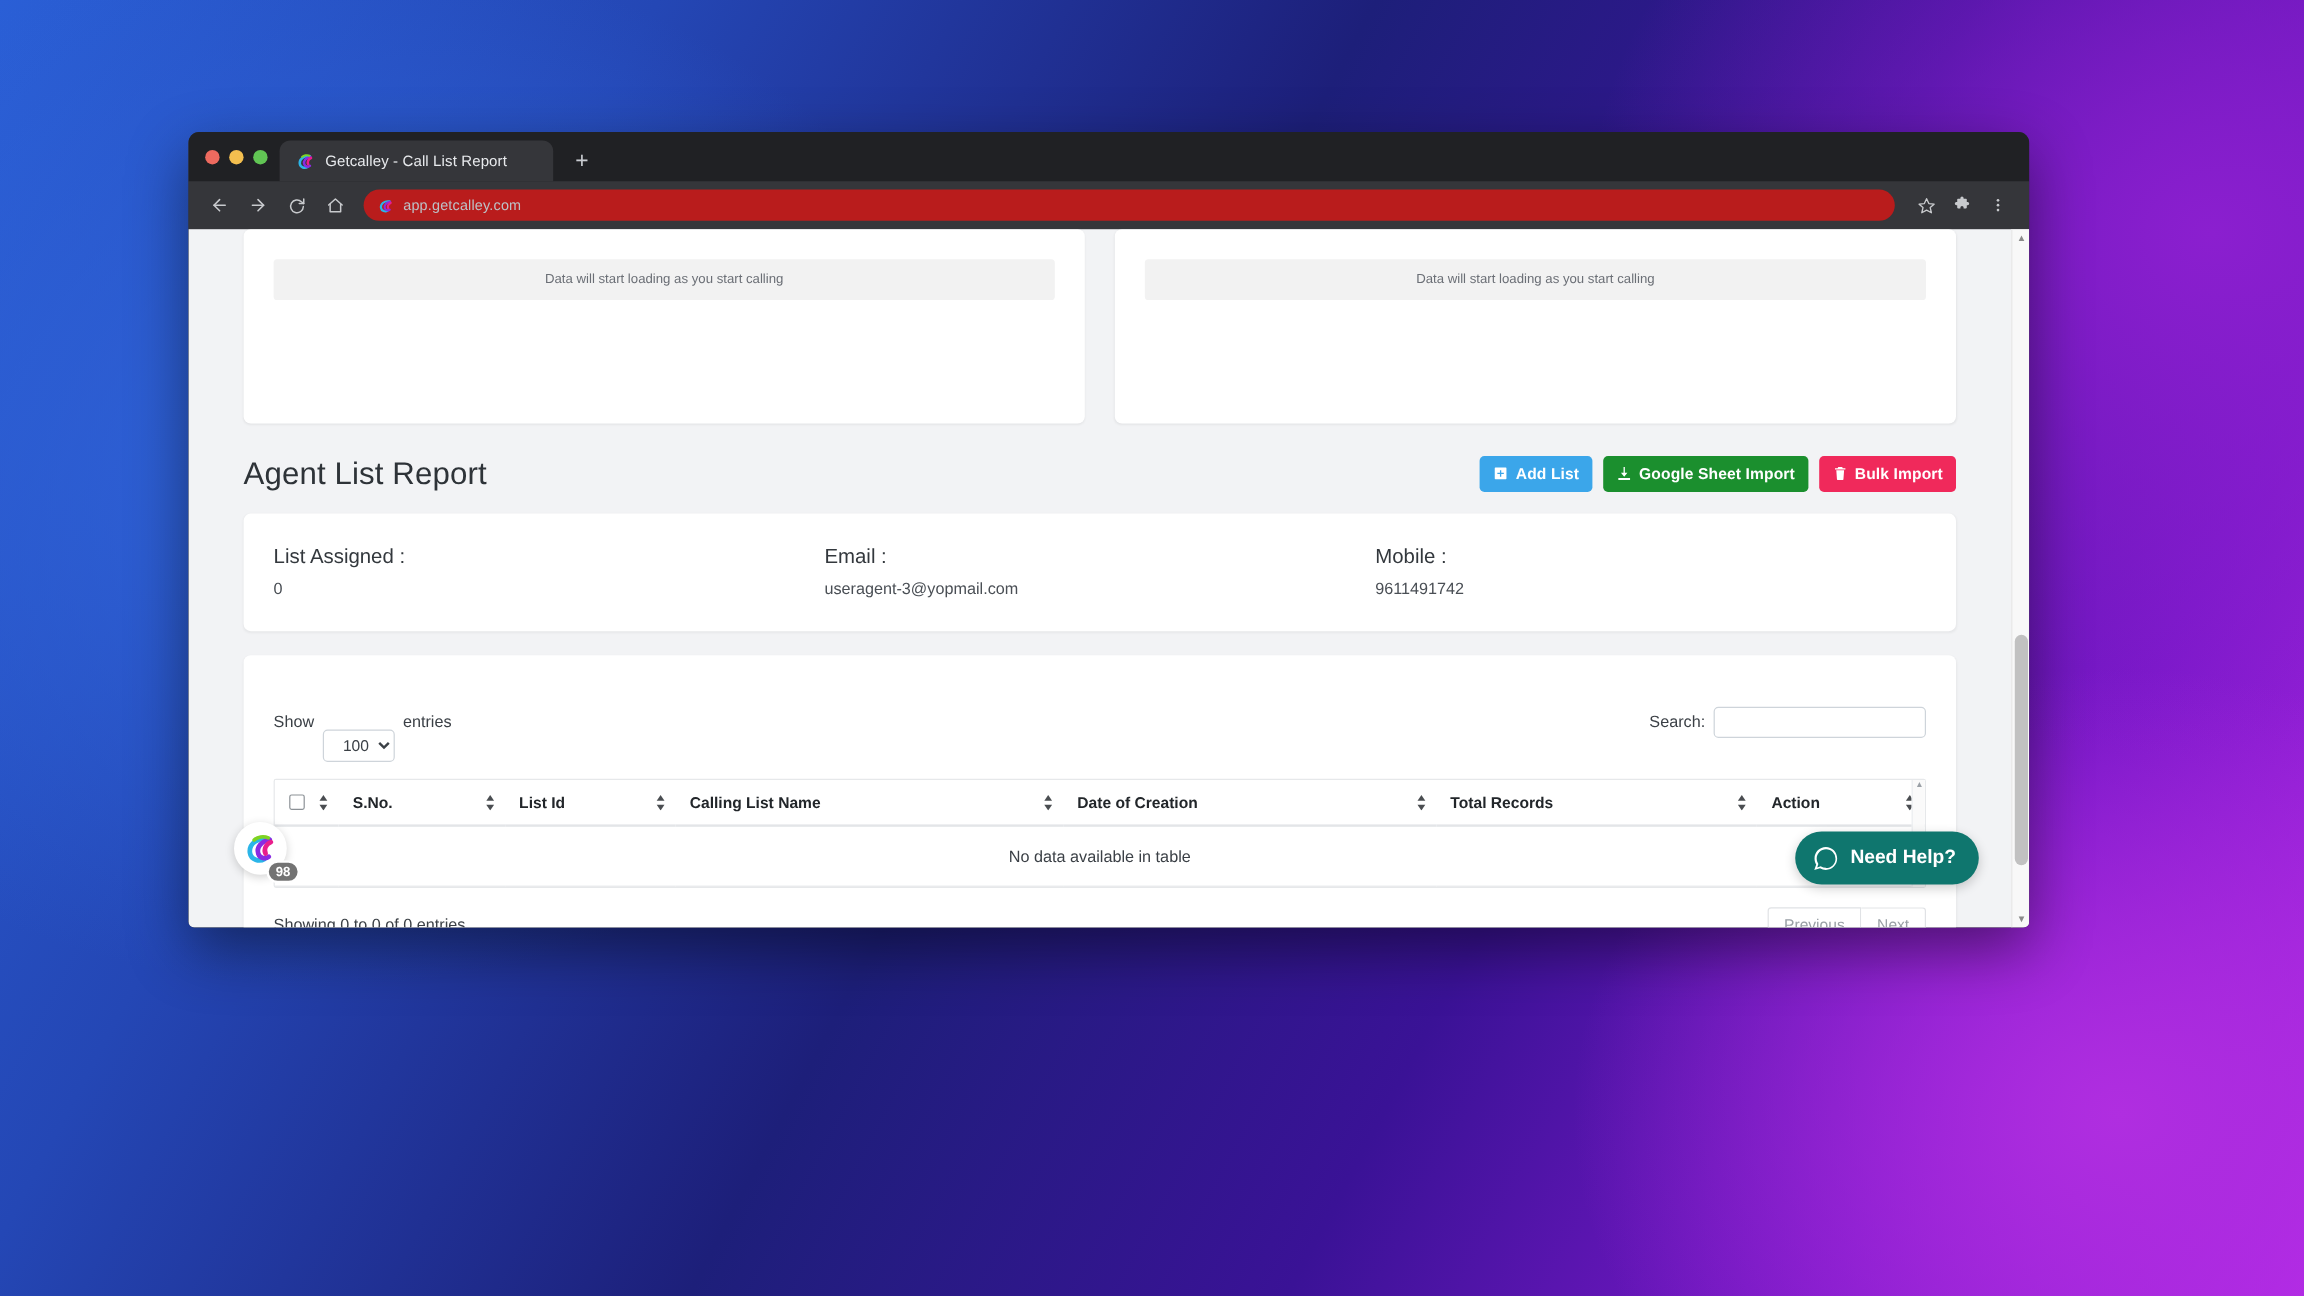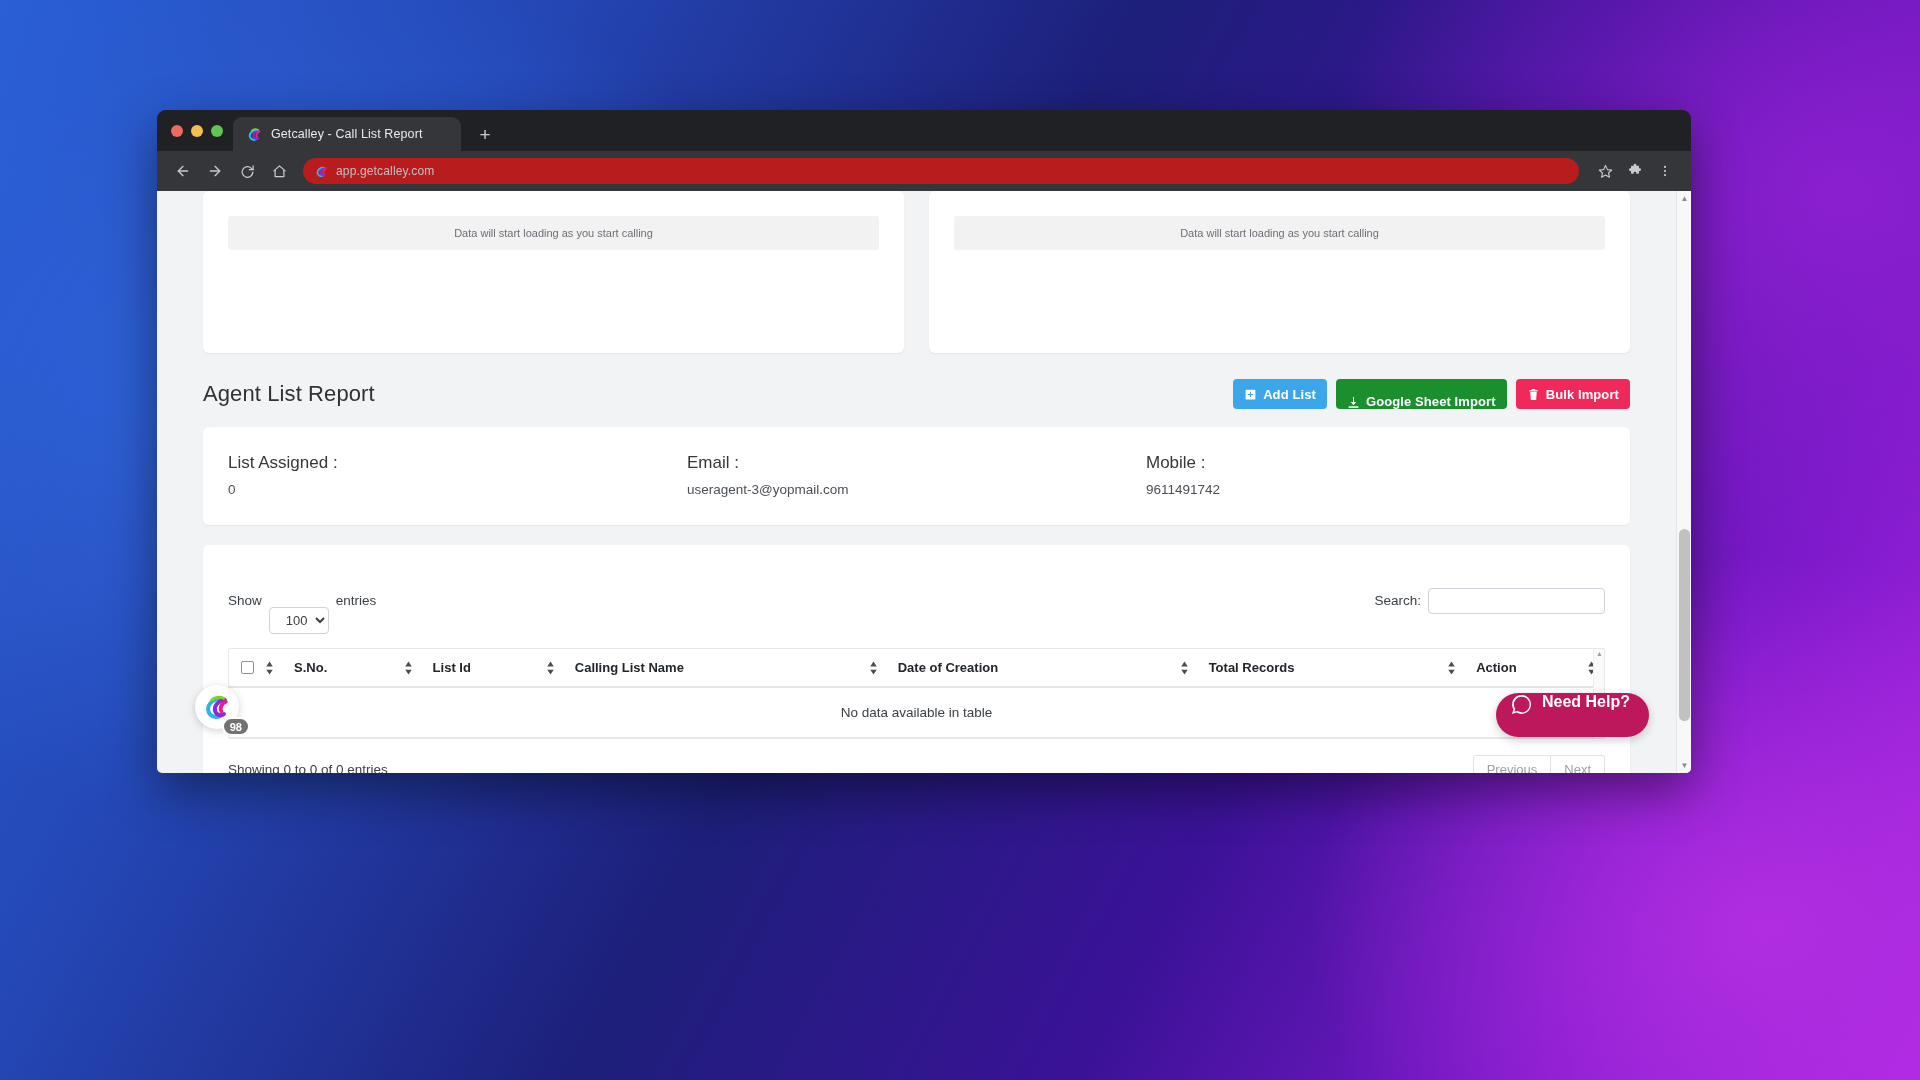--- a/index.html
+++ b/index.html
@@ -147,42 +147,42 @@
 
   
   .section-head {
     display: flex;
     align-items: center;
     justify-content: space-between;
     margin-top: 26px;
     margin-bottom: 18px;
   }
   .section-title {
-    font-size: 22px;
+    font-size: 26px;
     font-weight: 400;
     color: #2e3338;
     letter-spacing: .1px;
   }
   .btn-row { display: flex; gap: 9px; }
   .btn {
     display: inline-flex;
     align-items: center;
     gap: 6px;
     height: 30px;
     padding: 0 11px;
     border-radius: 4px;
     color: #fff;
     font-size: 13px;
     font-weight: 700;
     border: none;
     white-space: nowrap;
     letter-spacing: .1px;
   }
   .btn.blue  { background: #3ba6ea; }
-  .btn.green { background: #1b8f2e; align-items: flex-end; }
+  .btn.green { background: #1b8f2e; }
   .btn.red   { background: #f0295b; }
   .btn svg { display: block; }
 
   
   .info-card {
     background: #fff;
     border-radius: 6px;
     padding: 26px 25px 28px;
     box-shadow: 0 1px 2px rgba(0,0,0,.05);
     display: flex;
@@ -334,24 +334,24 @@
     font-size: 11px;
     font-weight: 700;
     display: flex; align-items: center; justify-content: center;
     padding: 0 6px;
     border: 2px solid #fff;
   }
   .need-help {
     position: absolute;
     right: 42px; bottom: 36px;
     height: 44px;
-    background: #be185d;
+    background: #0f766e;
     border-radius: 24px;
     display: flex;
-    align-items: flex-start;
+    align-items: center;
     gap: 9px;
     padding: 0 19px 0 14px;
     color: #fff;
     font-size: 16px;
     font-weight: 700;
     box-shadow: 0 3px 10px rgba(0,0,0,.2);
   }
 
   
   .page-sb {

